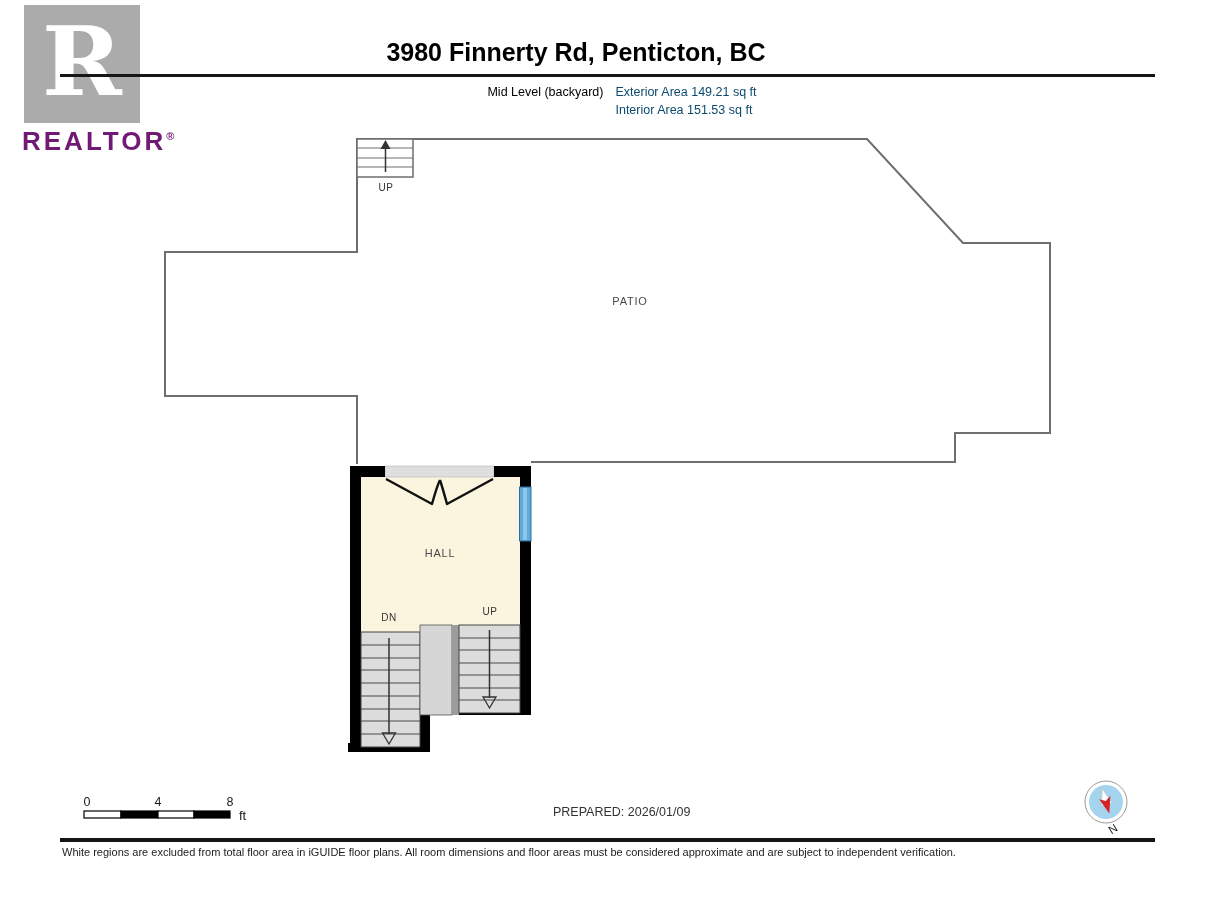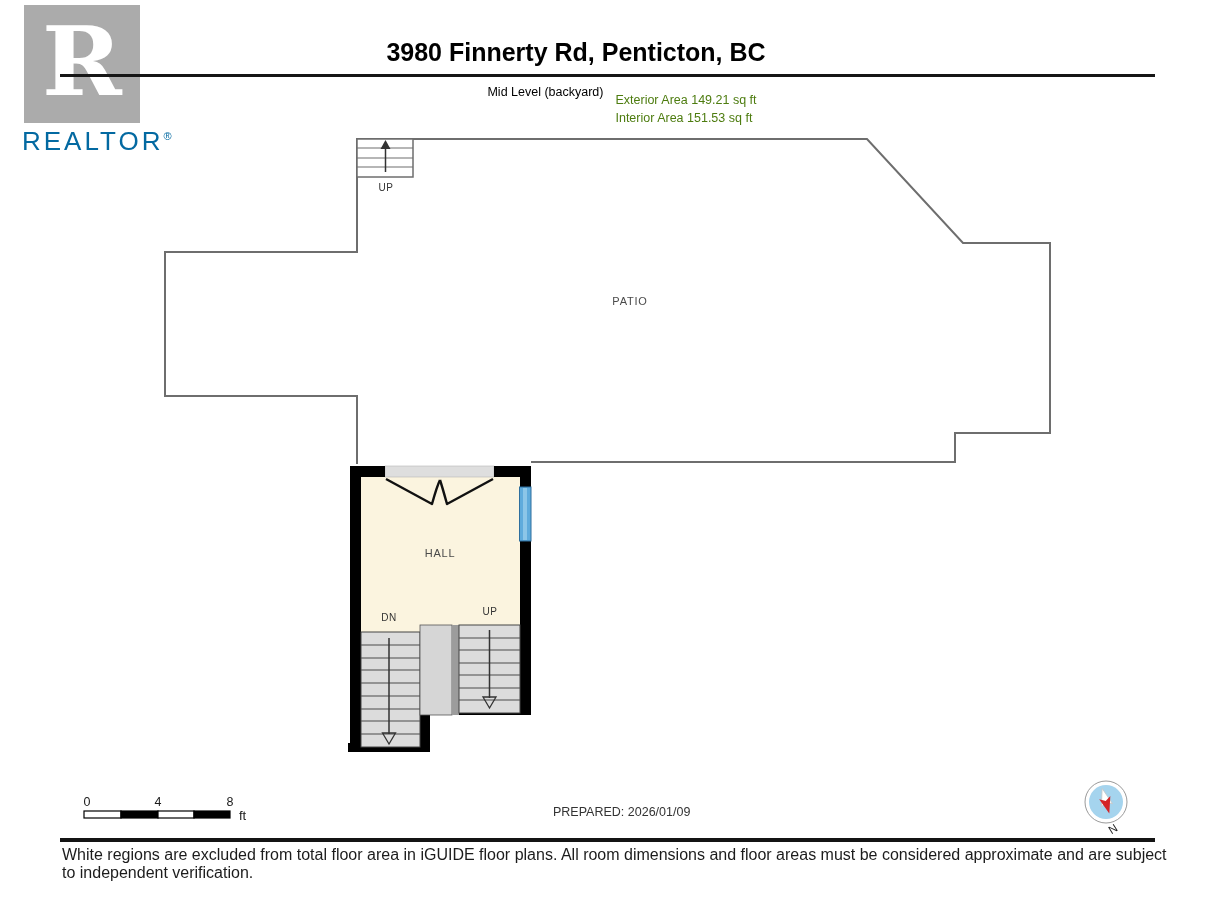--- a/index.html
+++ b/index.html
@@ -4,45 +4,45 @@
 <style>
   html,body{margin:0;padding:0;background:#ffffff;}
   body{font-family:"Liberation Sans","DejaVu Sans",sans-serif;}
   #page{position:relative;width:1216px;height:912px;background:#ffffff;overflow:hidden;}
 
   
   .logo-box{position:absolute;left:24px;top:5px;width:116px;height:118px;background:#ababab;
     display:flex;align-items:center;justify-content:center;z-index:1;}
   .logo-letter{font-family:"DejaVu Serif","Liberation Serif",serif;font-weight:bold;
     color:#ffffff;font-size:96px;line-height:1;transform:translateY(-2px);}
-  .wordmark{position:absolute;left:22px;top:126px;font-size:26px;color:#0369a1;
-    letter-spacing:3px;font-weight:400;z-index:1;}
+  .wordmark{position:absolute;left:22px;top:126px;font-size:26px;color:#701a75;
+    letter-spacing:3px;font-weight:700;z-index:1;}
   .wordmark sup{font-size:11px;letter-spacing:0;}
   .page-title{position:absolute;left:0;top:38px;width:1152px;text-align:center;
     font-size:25px;font-weight:bold;color:#000;z-index:0;}
   .header-rule{position:absolute;left:60px;top:74px;width:1095px;height:3px;background:#161616;z-index:2;}
   .subheader{position:absolute;left:0;top:83px;width:1216px;display:flex;
     justify-content:center;padding-left:28px;box-sizing:border-box;z-index:2;}
   .level-label{font-size:12.5px;font-weight:normal;color:#000;margin-right:12px;line-height:18px;}
-  .area-lines{font-size:12.5px;color:#4d7c0f;line-height:18px;margin-top:8px;}
+  .area-lines{font-size:12.5px;color:#0c4a6e;line-height:18px;}
 
   
   .plan-svg{position:absolute;left:0;top:0;z-index:3;}
   .plan-label{fill:#4a4a4a;font-size:11px;letter-spacing:0.8px;}
   .small-label{fill:#333;font-size:10px;letter-spacing:0.5px;}
   .tick-label{fill:#1a1a1a;font-size:12.5px;}
   .unit-label{fill:#1a1a1a;font-size:13px;}
 
   
   .prepared{position:absolute;left:553px;top:805px;font-size:12.5px;font-weight:normal;
     color:#333;z-index:4;}
 
   
   .footer-rule{position:absolute;left:60px;top:838px;width:1095px;height:4px;background:#141414;z-index:4;}
-  .disclaimer{position:absolute;left:62px;top:846px;width:1120px;font-size:16px;
+  .disclaimer{position:absolute;left:62px;top:846px;width:1120px;font-size:11px;
     color:#1c1c1c;z-index:4;}
 </style>
 </head>
 <body>
 
 <div id="page">
 
   <div class="logo-box">
     <span class="logo-letter">R</span>
   </div>

